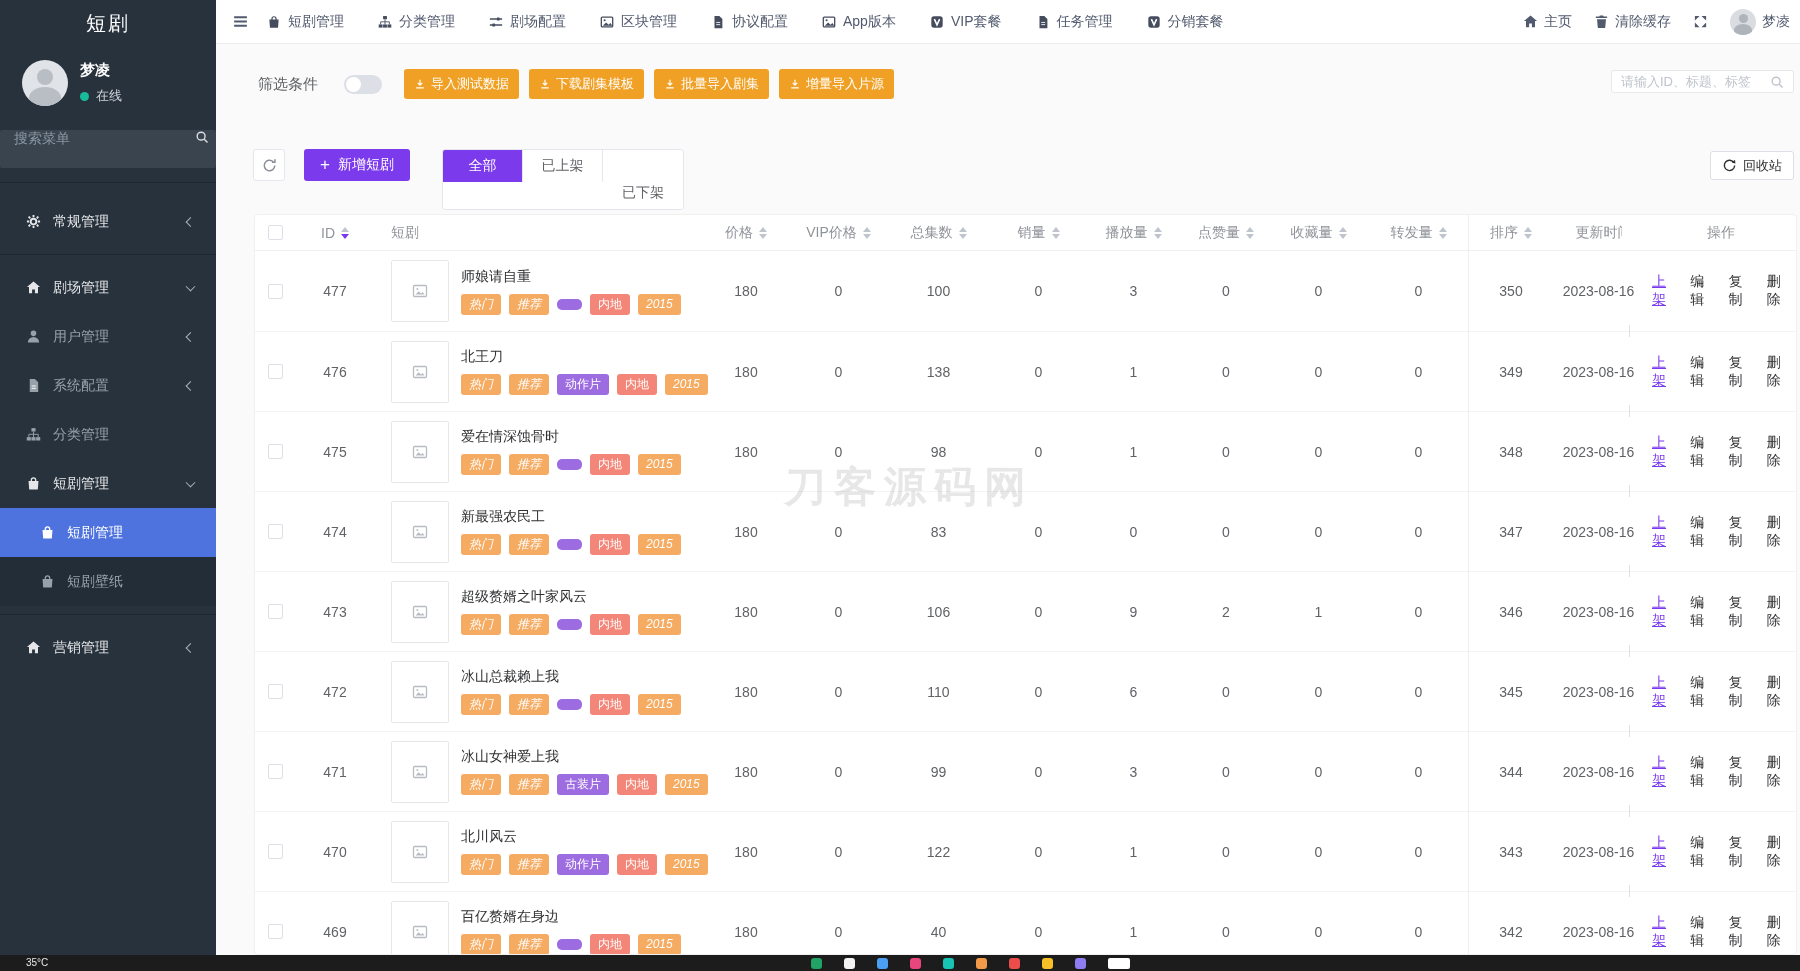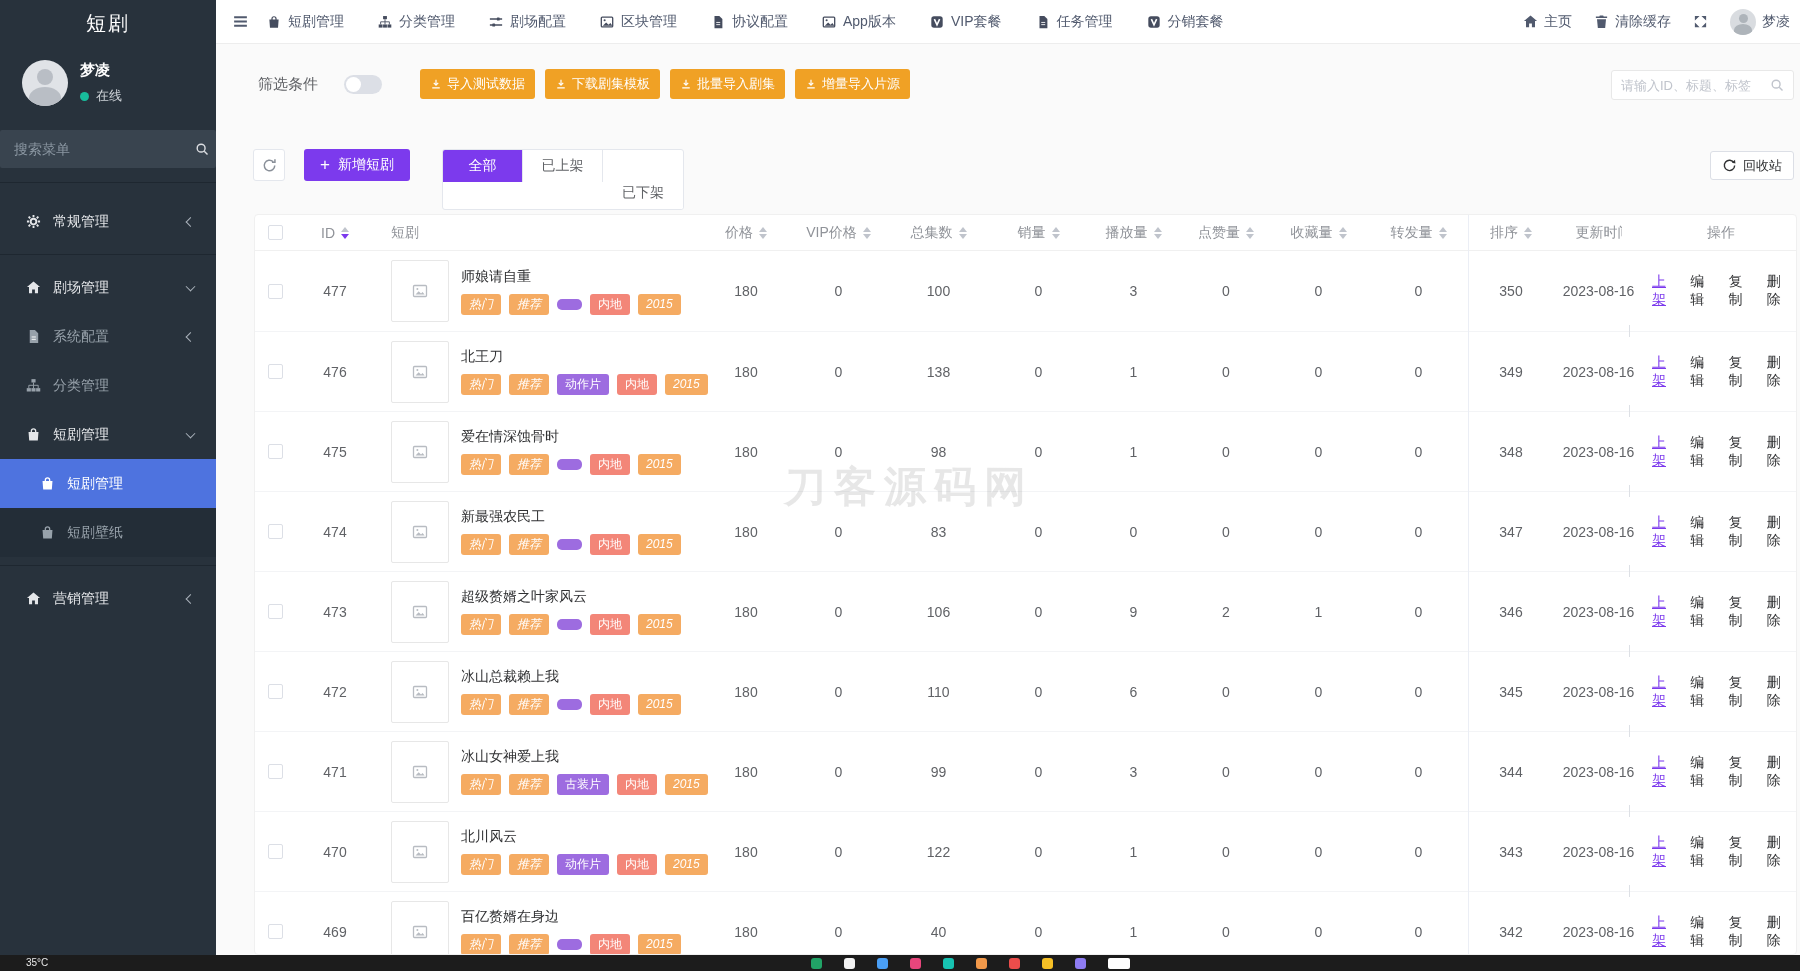--- a/index.html
+++ b/index.html
@@ -15,21 +15,21 @@
   .avatar-lg { width:46px; height:46px; border-radius:50%; background:#e0e3e7;
     position:relative; overflow:hidden; flex:0 0 auto; }
   .avatar-lg::before { content:''; position:absolute; left:15px; top:9px; width:16px; height:16px;
     border-radius:50%; background:#b9bec5; }
   .avatar-lg::after { content:''; position:absolute; left:7px; top:27px; width:32px; height:22px;
     border-radius:50% 50% 0 0; background:#b9bec5; }
   .pname { font-size:15px; color:#fff; font-weight:bold; margin-bottom:7px; }
   .pstatus { font-size:13px; color:#cfd4d9; display:flex; align-items:center; gap:7px; }
   .dot { width:9px; height:9px; border-radius:50%; background:#18bc9c; display:inline-block; }
   .menu-search { margin:8px 0 0 0; height:38px; background:#39444f; border-radius:2px;
-    display:flex; align-items:center; padding:0 14px; }
+    display:flex; align-items:flex-start; padding:0 14px; }
   .menu-search input { flex:1; background:transparent; border:0; outline:none;
     color:#cfd4d9; font-size:14px; font-family:inherit; }
   .menu-search input::placeholder { color:#8b97a2; }
   .mdivider { height:1px; background:#1e2730; margin:8px 0; }
   .menu { padding-top:6px; }
   .mitem { height:49px; display:flex; align-items:center; padding:0 20px 0 26px;
     font-size:14px; color:#e4e6e9; position:relative; cursor:pointer; }
   .mitem .ic { margin-right:12px; color:#e4e6e9; }
   .mitem.dim, .mitem.dim .ic { color:#97a1aa; }
   .mitem.sub { padding-left:40px; }
@@ -54,24 +54,24 @@
   .avatar-sm::before { content:''; position:absolute; left:8.5px; top:5px; width:9px; height:9px; border-radius:50%; background:#aeb4ba; }
   .avatar-sm::after { content:''; position:absolute; left:4px; top:15px; width:18px; height:12px; border-radius:50% 50% 0 0; background:#aeb4ba; }
 
   
   .content { position:absolute; left:216px; top:44px; right:0; bottom:0; background:#fafafa; overflow:hidden; }
   .filter-row { position:absolute; left:42px; top:24px; height:32px; display:flex; align-items:center; }
   .flabel { font-size:15px; color:#606266; }
   .toggle { width:38px; height:19px; border-radius:10px; background:#dcdfe6; position:relative;
     margin-left:26px; cursor:pointer; }
   .toggle .knob { position:absolute; left:2px; top:2px; width:15px; height:15px; border-radius:50%; background:#fff; }
-  .obtn-group { display:flex; gap:10px; margin-left:38px; }
+  .obtn-group { display:flex; gap:10px; margin-left:22px; }
   .obtn { height:30px; padding:0 10px; background:#f0a125; color:#fff; font-size:13px;
     border:0; border-radius:3px; display:flex; align-items:center; gap:5px; cursor:pointer; font-family:inherit; }
-  .search-box { position:absolute; right:6px; top:26px; width:183px; height:30px; background:#fff;
+  .search-box { position:absolute; right:6px; top:26px; width:183px; height:23px; background:#fff;
     border:1px solid #e8e8e8; border-radius:3px; display:flex; align-items:center; padding:0 9px; }
   .search-box input { flex:1; border:0; outline:none; font-size:13px; color:#606266; font-family:inherit; min-width:0; }
   .search-box input::placeholder { color:#c0c4cc; }
   .search-box .ic { color:#c0c4cc; }
 
   .action-row { position:absolute; left:37px; top:105px; right:6px; height:32px; }
   .refresh-btn { position:absolute; left:0; top:0; width:32px; height:32px; background:#fff;
     border:1px solid #e4e7ed; border-radius:3px; display:flex; align-items:center; justify-content:center;
     color:#8a9099; cursor:pointer; }
   .add-btn { position:absolute; left:51px; top:0; height:32px; padding:0 16px; background:#7c3aed; color:#fff;
@@ -178,20 +178,29 @@
           <svg width="15" height="15" viewBox="0 0 16 16">
             <path fill="currentColor" d="M8 1.5l7 6h-2.2V14H9.5v-4h-3v4H3.2V7.5H1z"></path>
           </svg>
         </span>
         <span>剧场管理</span>
         <span class="chev expanded"></span>
       </div>
       <div class="mitem dim">
         <span class="ic">
           <svg width="15" height="15" viewBox="0 0 16 16">
+            <path fill="currentColor" d="M8 7.6a3 3 0 1 0 0-6 3 3 0 0 0 0 6zM2 14.5a6 6 0 0 1 12 0z"></path>
+          </svg>
+        </span>
+        <span>用户管理</span>
+        <span class="chev collapsed"></span>
+      </div>
+      <div class="mitem dim">
+        <span class="ic">
+          <svg width="15" height="15" viewBox="0 0 16 16">
             <path fill="currentColor" d="M4 1h5.5L13 4.5V15H4z"></path>
             <path stroke="#fff" stroke-width="1" fill="none" d="M6 8.5h4.5M6 11h4.5"></path>
           </svg>
         </span>
         <span>系统配置</span>
         <span class="chev collapsed"></span>
       </div>
       <div class="mitem dim">
         <span class="ic">
           <svg width="15" height="15" viewBox="0 0 16 16">

